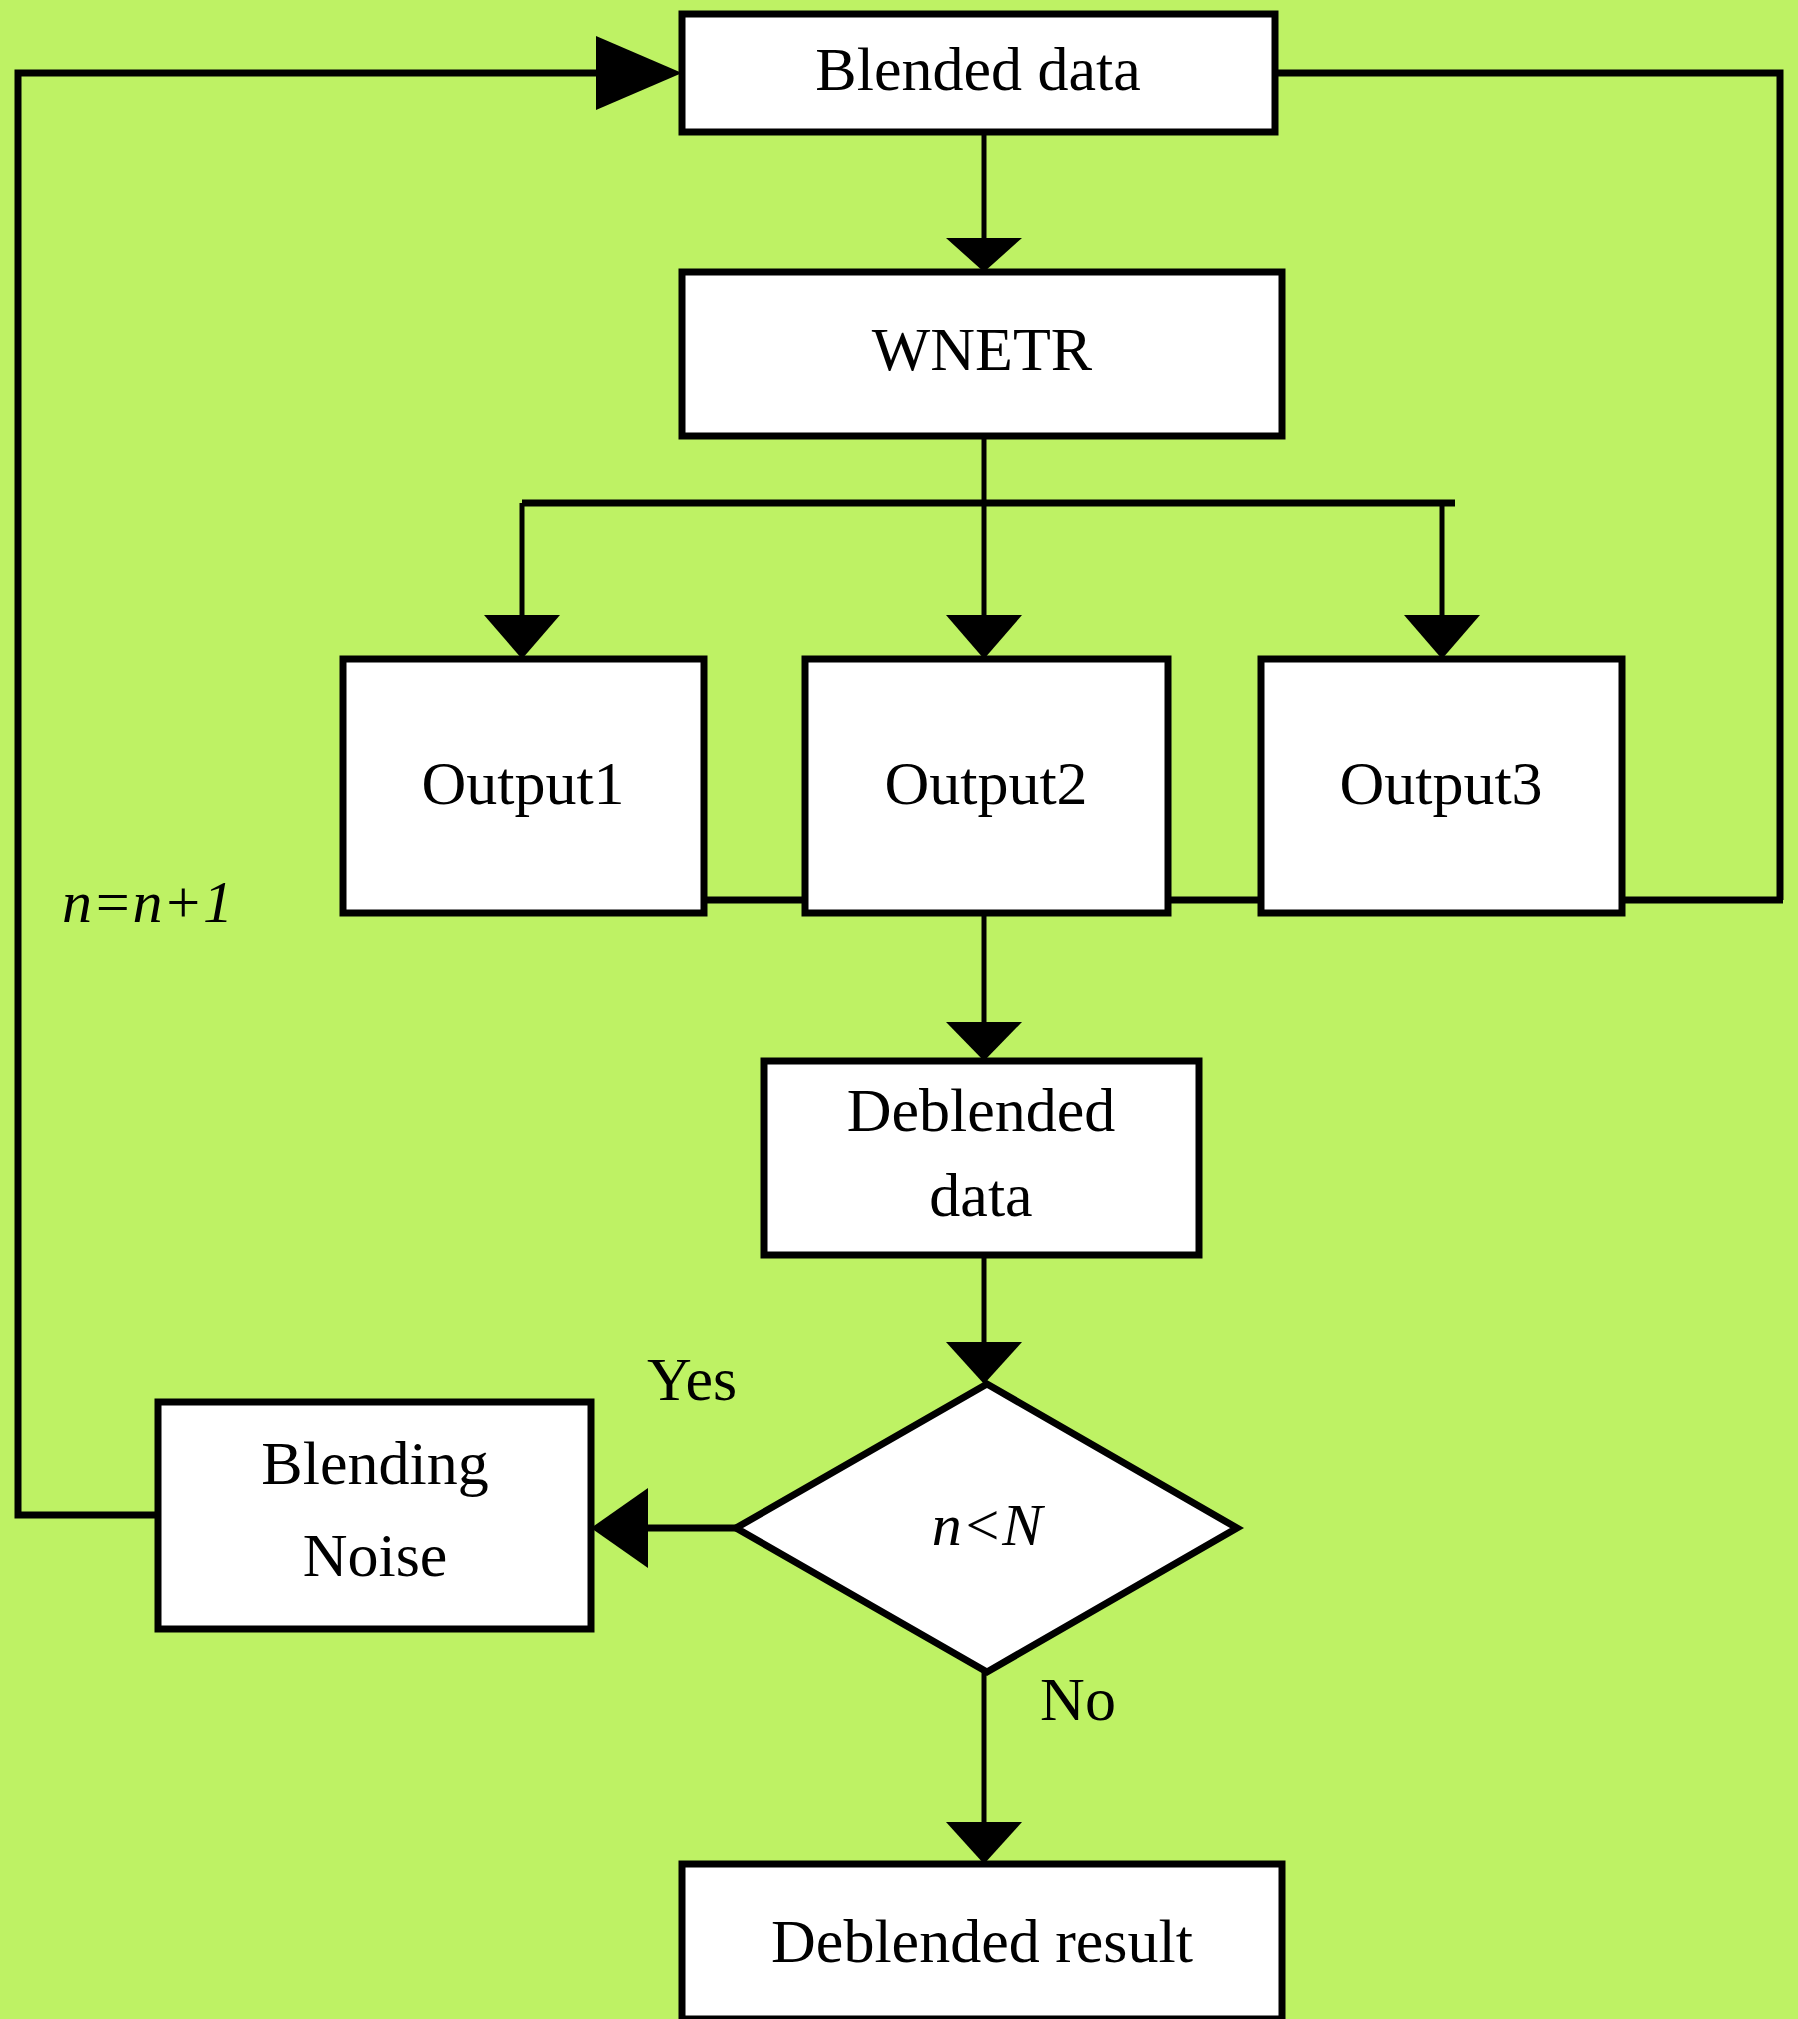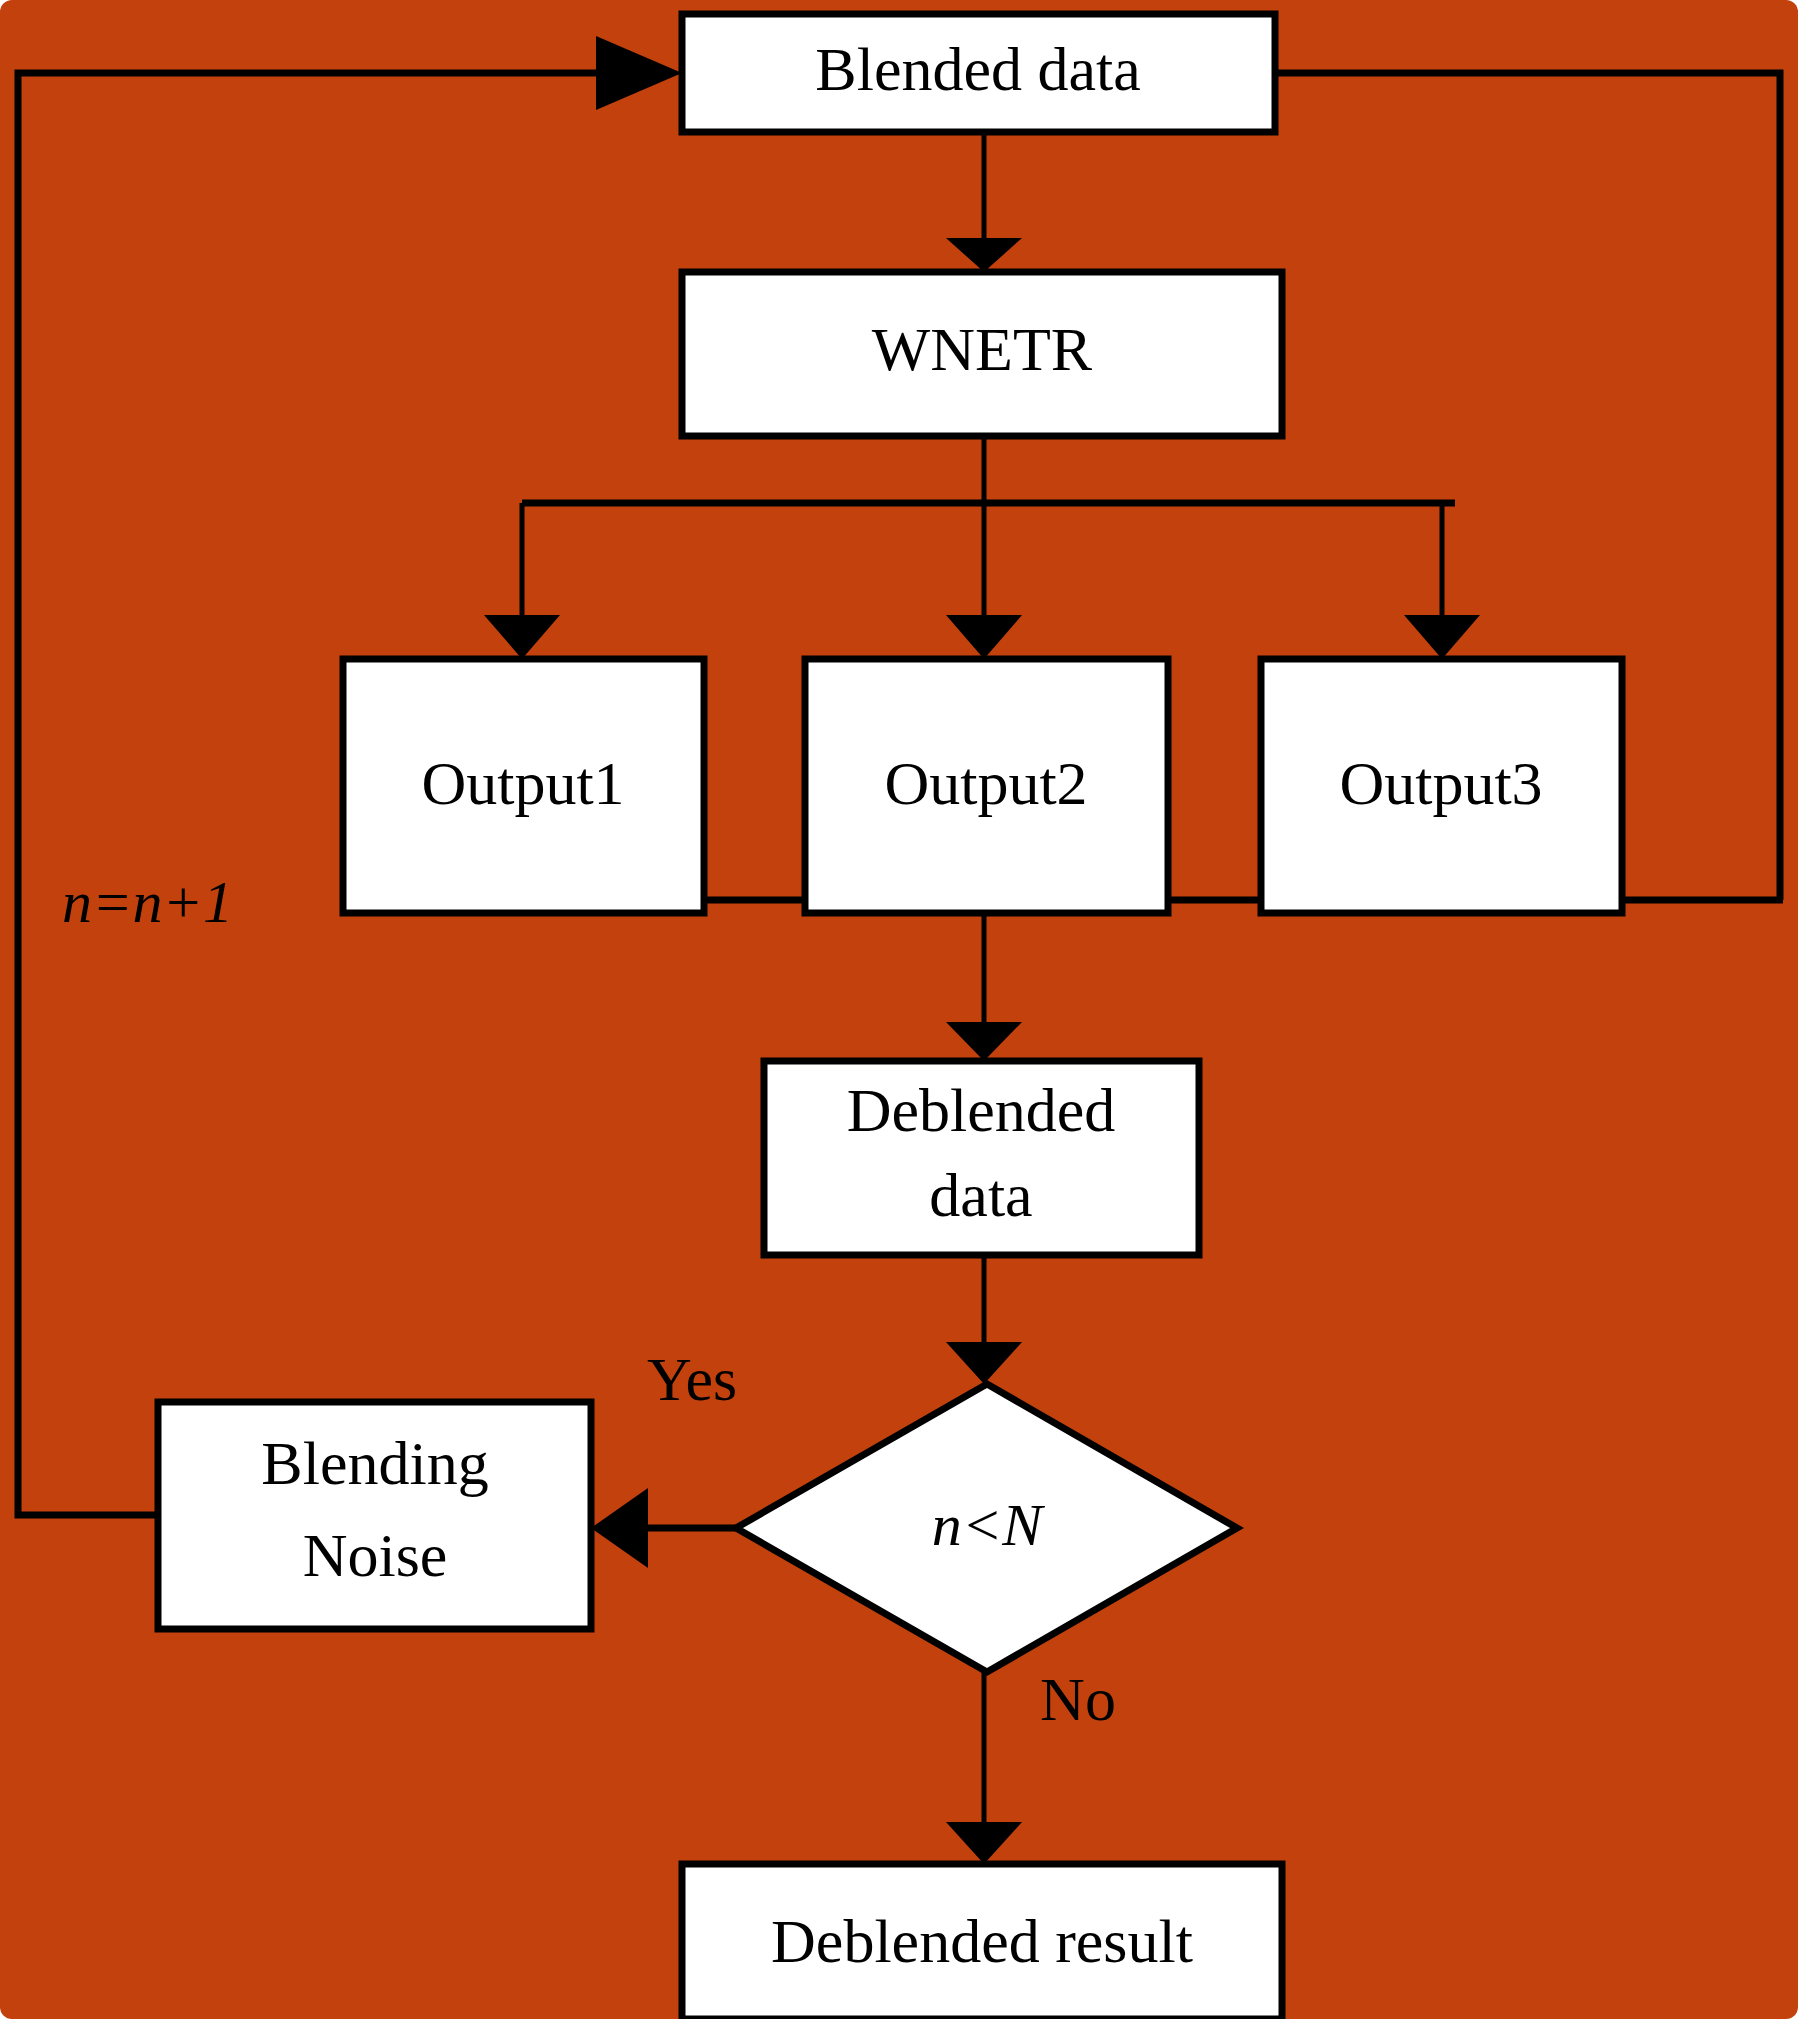--- a/index.html
+++ b/index.html
@@ -7,23 +7,22 @@
     padding: 0;
     background: #ffffff;
   }
   body {
     font-family: "Liberation Serif", "DejaVu Serif", serif;
   }
   #canvas {
     position: relative;
     width: 1798px;
     height: 2019px;
-    background: #c2410c;
+    background: #bef264;
     overflow: hidden;
-    border-radius: 12px;
   }
   #flow-svg {
     position: absolute;
     left: 0;
     top: 0;
     width: 1798px;
     height: 2019px;
   }
   .node-label {
     font-family: "Liberation Serif", "DejaVu Serif", serif;

